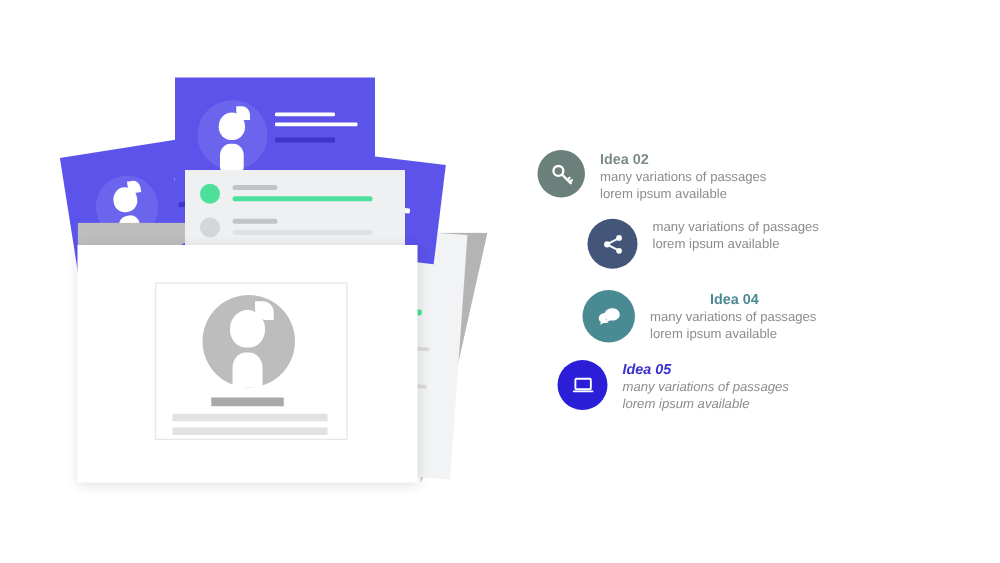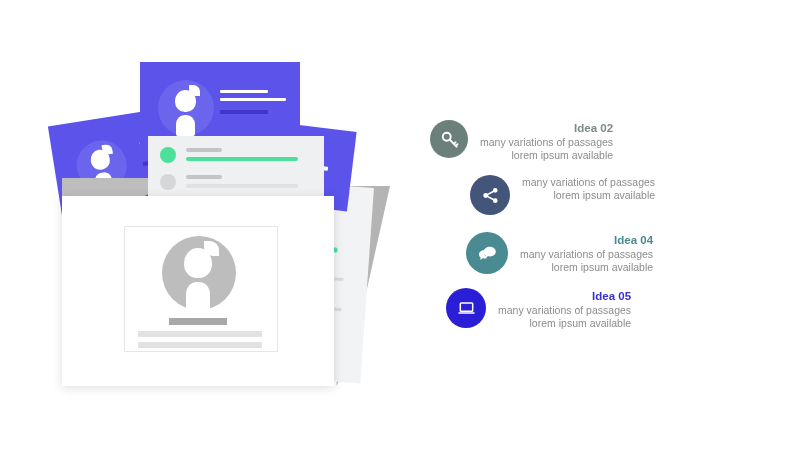--- a/index.html
+++ b/index.html
@@ -78,21 +78,21 @@
     position:absolute;left:124px;top:226px;width:152px;height:124px;
     background:#ffffff;border:1px solid #e6e6e6;
   }
   .big-avatar-disc{position:absolute;left:162px;top:236px;width:74px;height:74px;border-radius:50%;background:#bdbdbd;}
   .line-title{position:absolute;left:169px;top:318px;width:58px;height:7px;background:#a8a8a8;}
   .line-a{position:absolute;left:138px;top:331px;width:124px;height:6px;background:#e2e2e2;}
   .line-b{position:absolute;left:138px;top:342px;width:124px;height:6px;background:#e2e2e2;}
 
   
   #ideas{position:absolute;left:420px;top:0;width:380px;height:450px;}
-  .idea{position:absolute;display:flex;align-items:flex-start;text-align:right;}
+  .idea{position:absolute;display:flex;align-items:flex-start;}
   .idea-circle{
     flex:0 0 auto;border-radius:50%;position:relative;
     display:flex;align-items:center;justify-content:center;
   }
   .idea-text{margin-left:12px;padding-top:1px;}
   .idea-title{font-size:11.5px;font-weight:bold;line-height:14px;margin:0 0 1px 0;}
   .idea-line{font-size:10.5px;line-height:13px;color:#8c8c8c;margin:0;white-space:nowrap;}
 
   .icon-svg{display:block;}
 </style>
@@ -205,21 +205,21 @@
           <path d="M8.2 8.4c-3.4 0-5.9 2.2-5.9 4.8 0 1.4 0.7 2.7 1.9 3.5l-0.7 2.4 3.1-1.6c0.5 0.1 1.1 0.2 1.6 0.2 1.2 0 2.3-0.2 3.2-0.7-1.8-1.1-2.9-2.8-2.9-4.8 0-1.4 0.5-2.7 1.4-3.7-0.5-0.1-1.1-0.1-1.7-0.1z" fill="#fff"></path>
         </svg>
       </div>
       <div class="idea-text">
         <div class="idea-title" style="color: rgb(74, 138, 147); padding-left: 48px;">Idea 04</div>
         <div class="idea-line">many variations of passages</div>
         <div class="idea-line">lorem ipsum available</div>
       </div>
     </div>
 
-    <div class="idea" id="idea-3" style="left: 26px; top: 288px;">
+    <div class="idea" id="idea-3" style="left: 26px; top: 288px; font-style: italic;">
       <div class="idea-circle" style="width: 40px; height: 40px; background: rgb(42, 31, 214);">
         <svg class="icon-svg" viewBox="0 0 24 24" width="19" height="19">
           <rect x="4.2" y="5" width="15.6" height="10.6" rx="1" fill="none" stroke="#fff" stroke-width="1.9"></rect>
           <rect x="1.6" y="16.8" width="20.8" height="1.9" rx="0.9" fill="#fff"></rect>
         </svg>
       </div>
       <div class="idea-text">
         <div class="idea-title" style="color: rgb(58, 47, 208);">Idea 05</div>
         <div class="idea-line">many variations of passages</div>
         <div class="idea-line">lorem ipsum available</div>

